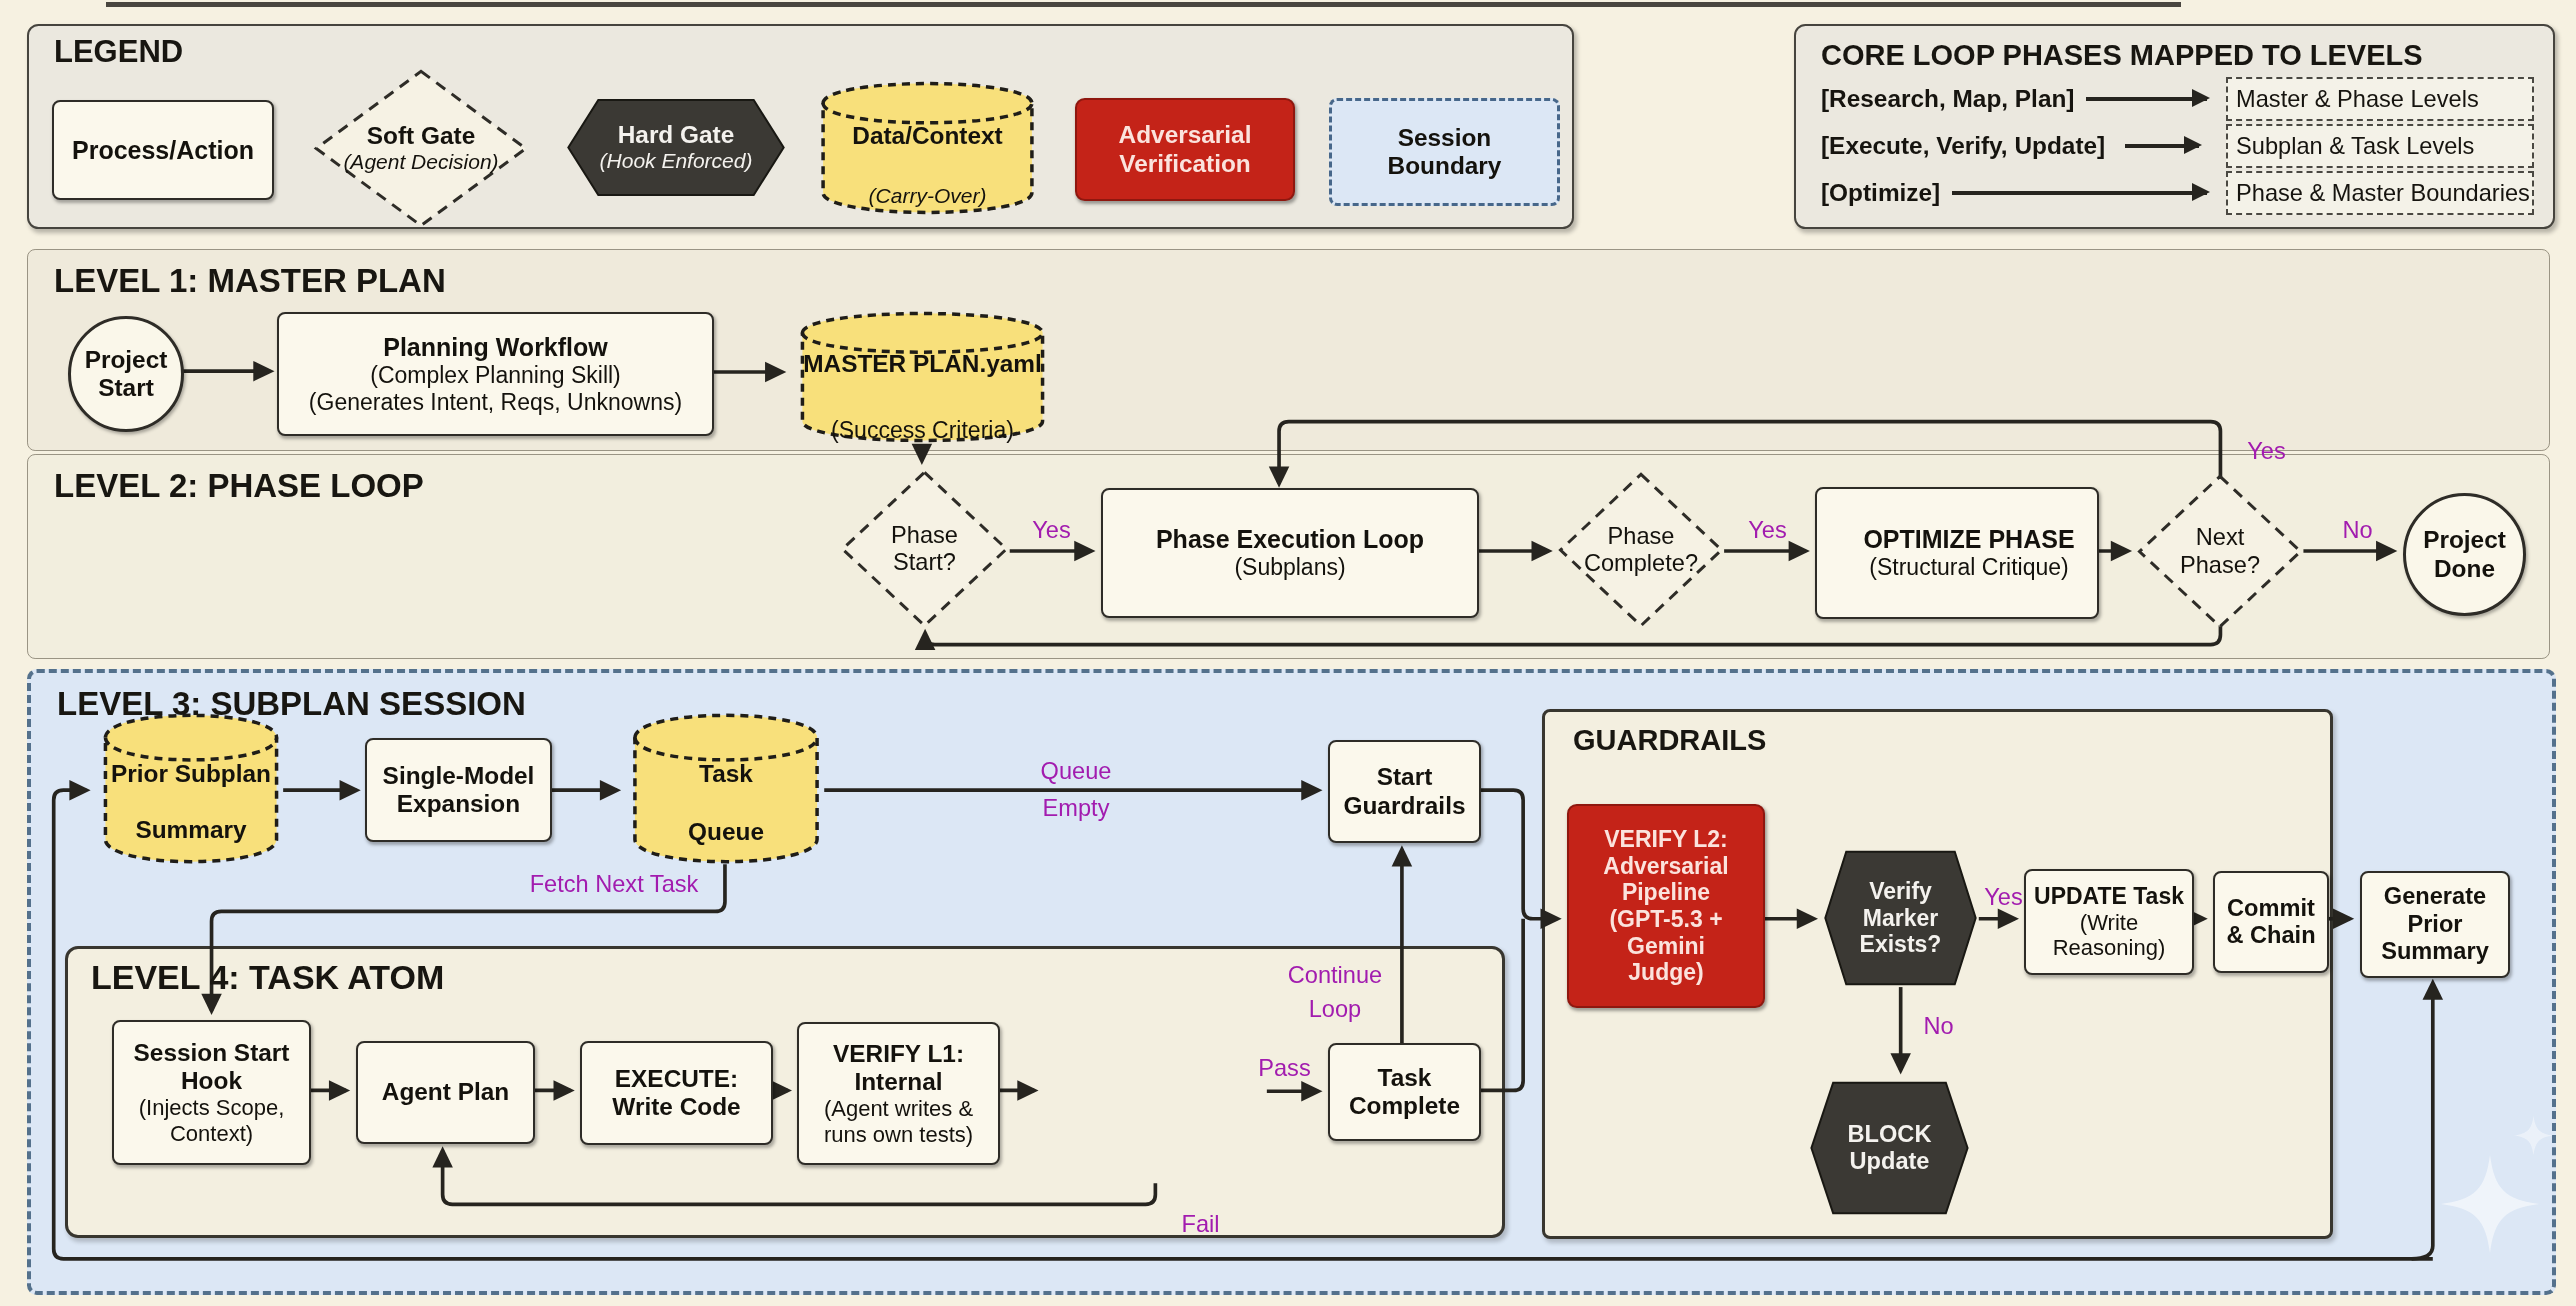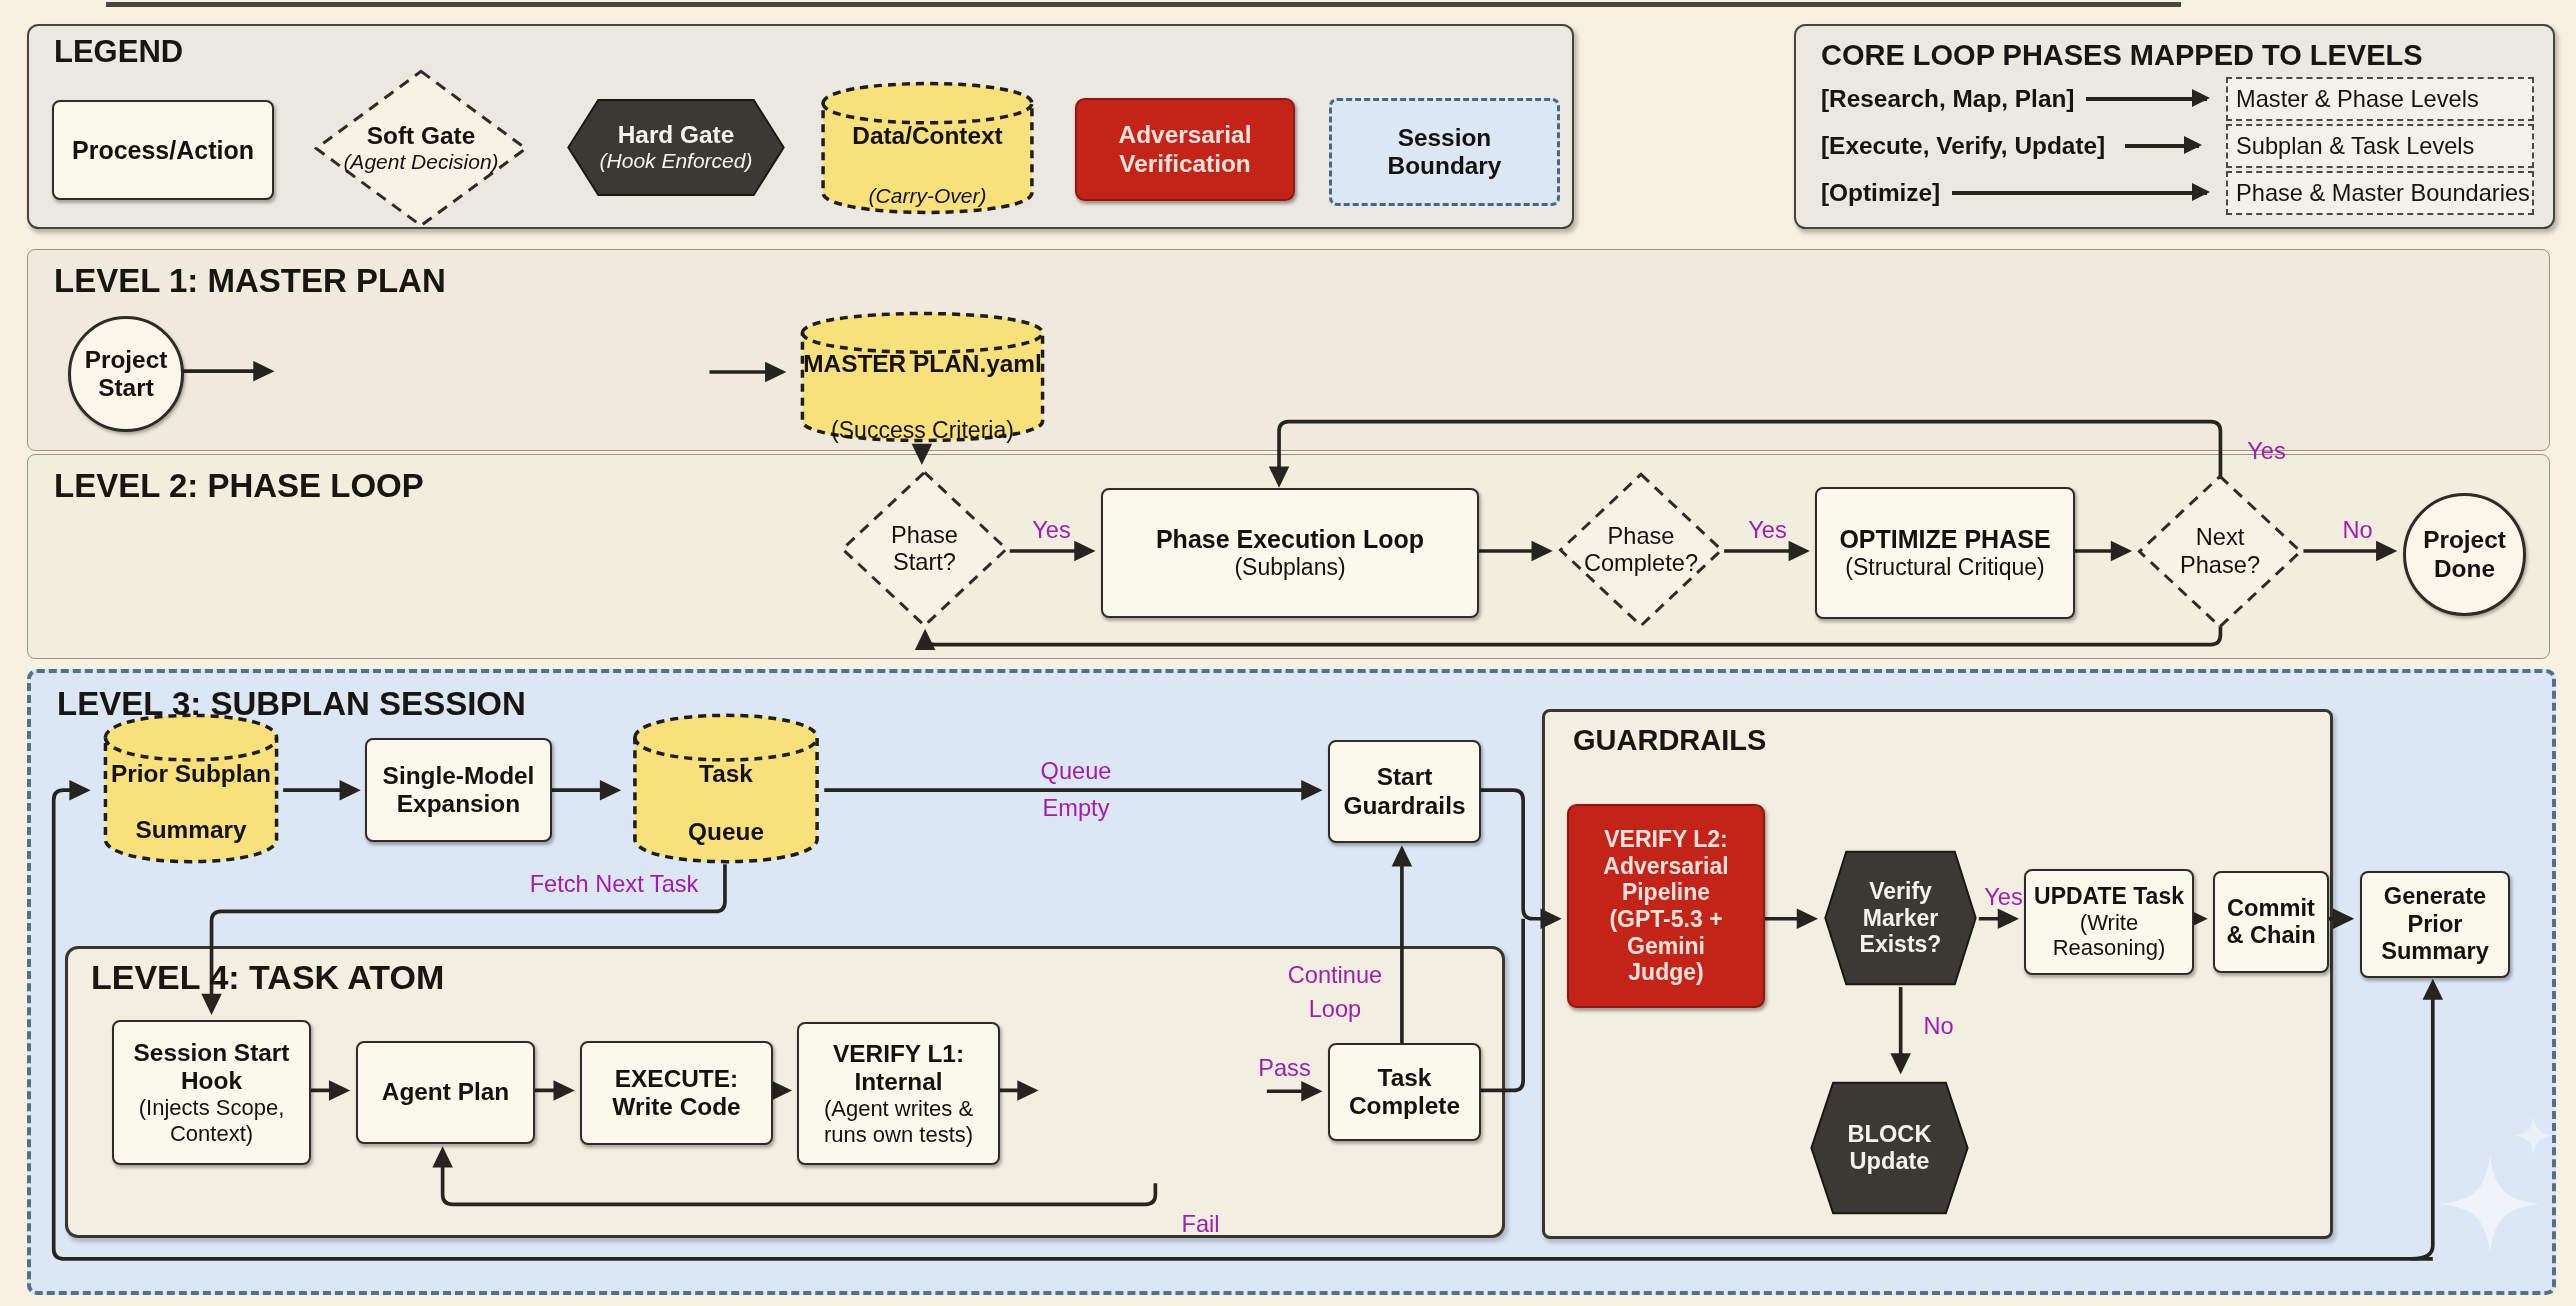--- a/index.html
+++ b/index.html
@@ -166,20 +166,25 @@
     <span class="clp-target">Phase &amp; Master Boundaries</span>
   </div>
 
   <div class="title" style="left:54px;top:262px;font-size:33px;">LEVEL 1: MASTER PLAN</div>
 
   <div class="node circle" style="left:68px;top:316px;width:110px;height:110px;">
     <div class="txt t s30 b">Project</div>
     <div class="txt t s30 b">Start</div>
   </div>
 
+  <div class="node rect" style="left:277px;top:312px;width:433px;height:120px;">
+    <div class="txt t s31 b">Planning Workflow</div>
+    <div class="txt t s28">(Complex Planning Skill)</div>
+    <div class="txt t s28">(Generates Intent, Reqs, Unknowns)</div>
+  </div>
 
   <div class="node cyl" style="left:792px;top:308px;width:261px;height:138px;">
     <svg class="shape-svg" viewBox="0 0 200 200" preserveAspectRatio="none">
       <path class="cylbody" d="M8,36 C8,19 49,8 100,8 C151,8 192,19 192,36 L192,164 C192,181 151,192 100,192 C49,192 8,181 8,164 Z"></path>
       <path class="cylrim" d="M8,36 C8,53 49,64 100,64 C151,64 192,53 192,36"></path>
     </svg>
     <div class="txt t s30 b">MASTER PLAN.yaml</div>
     <div class="txt t s28">(Success Criteria)</div>
   </div>
 
@@ -199,21 +204,21 @@
   </div>
 
   <div class="node" style="left:1558px;top:472px;width:166px;height:156px;">
     <svg class="shape-svg" viewBox="0 0 200 200" preserveAspectRatio="none">
       <polygon class="dpoly" points="100,3 197,100 100,197 3,100"></polygon>
     </svg>
     <div class="txt t">Phase</div>
     <div class="txt t">Complete?</div>
   </div>
 
-  <div class="node rect" style="left:1815px;top:487px;width:256px;height:128px;">
+  <div class="node rect" style="left:1815px;top:487px;width:256px;height:128px;padding-left:24px;">
     <div class="txt t s31 b">OPTIMIZE PHASE</div>
     <div class="txt t s28">(Structural Critique)</div>
   </div>
 
   <div class="node" style="left:2137px;top:474px;width:166px;height:155px;">
     <svg class="shape-svg" viewBox="0 0 200 200" preserveAspectRatio="none">
       <polygon class="dpoly" points="100,3 197,100 100,197 3,100"></polygon>
     </svg>
     <div class="txt t">Next</div>
     <div class="txt t">Phase?</div>

